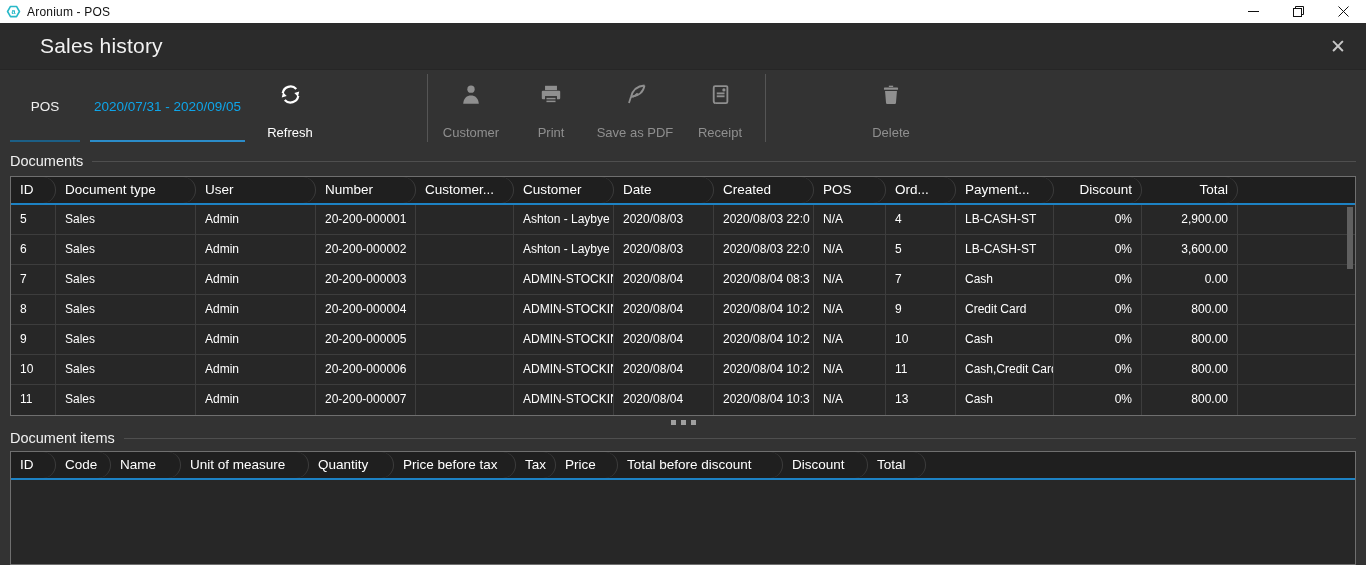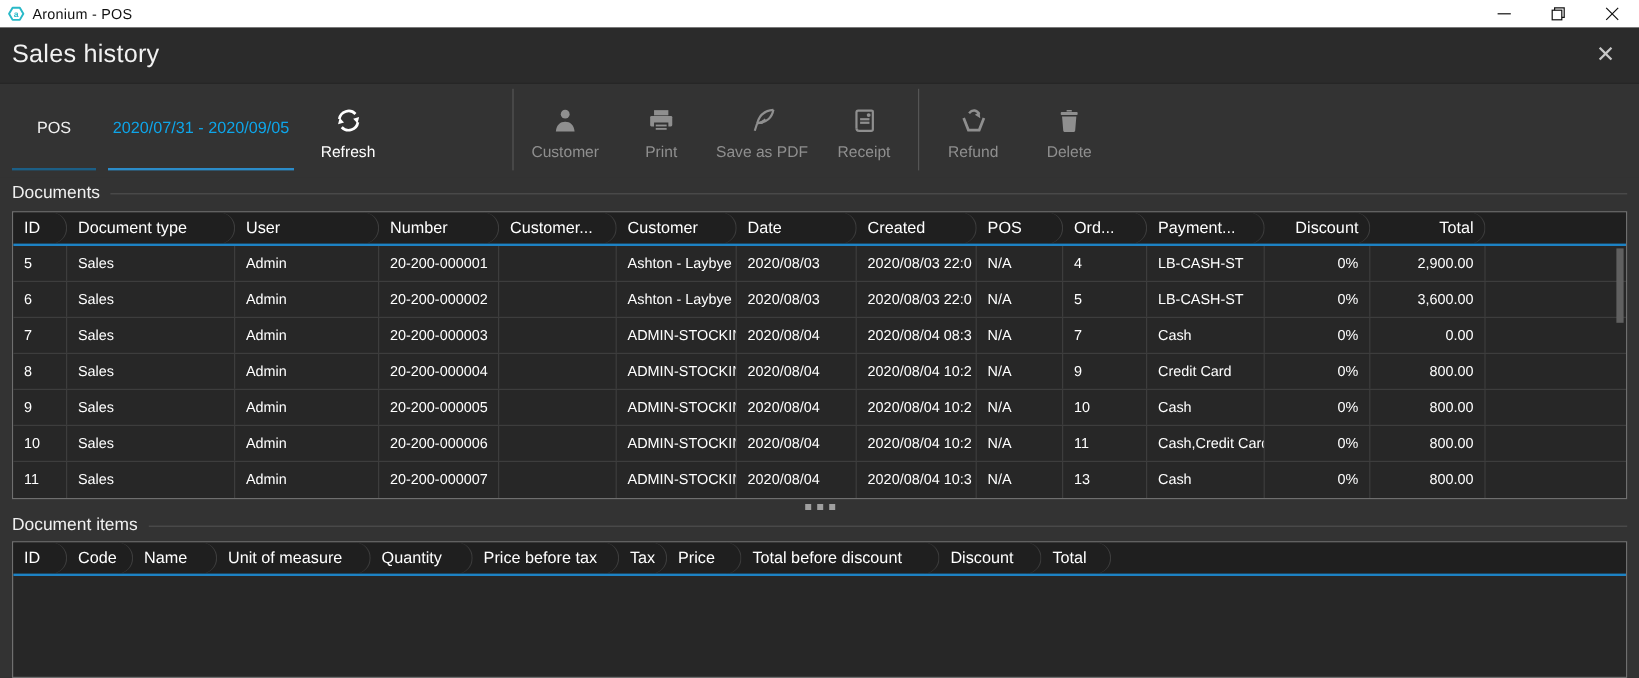--- a/index.html
+++ b/index.html
@@ -9,34 +9,34 @@
 
   
   .titlebar { position:absolute; left:0; top:0; width:1366px; height:23px; background:#ffffff; display:flex; align-items:center; }
   .app-icon { width:15px; height:15px; margin:0 6px 0 6px; flex:0 0 auto; }
   .titlebar-text { font-size:12px; color:#111; letter-spacing:.2px; }
   .win-controls { margin-left:auto; display:flex; align-items:center; height:100%; }
   .win-btn { width:45px; height:100%; display:flex; align-items:center; justify-content:center; color:#111; }
   .win-btn svg { display:block; }
 
   
-  .dialog-header { position:absolute; left:0; top:23px; width:1366px; height:47px; background:#2b2b2b; display:flex; align-items:center; border-bottom:1px solid #262626; }
+  .dialog-header { position:absolute; left:0; top:23px; width:1366px; height:47px; background:#2b2b2b; display:flex; align-items:center; border-bottom:1px solid #262626;padding-left:30px; }
   .dialog-title { font-size:21px; font-weight:300; color:#f2f2f2; margin-left:10px; letter-spacing:.2px; }
   .dialog-close { margin-left:auto; margin-right:14px; width:28px; height:28px; display:flex; align-items:center; justify-content:center; color:#c8c8c8; font-size:19px; font-weight:300; cursor:default; }
 
   
   .toolbar { position:absolute; left:0; top:70px; width:1366px; height:78px; background:#333333; }
   .tab { position:absolute; top:0; height:72px; display:flex; align-items:center; justify-content:center; font-size:13.5px; }
   .tab-pos { left:10px; width:70px; color:#f0f0f0; }
   .tab-date { left:90px; width:155px; color:#0ea5e9; }
   .tab .underline { position:absolute; left:0; right:0; bottom:0; height:2px; }
   .tab-pos .underline { background:#1c5f86; }
   .tab-date .underline { background:#2b8cc9; }
 
-  .tbtn { position:absolute; top:8px; height:62px; display:flex; flex-direction:column; align-items:center; justify-content:center; gap:5px; }
+  .tbtn { position:absolute; top:8px; height:62px; display:flex; flex-direction:column; align-items:center; justify-content:space-between; gap:5px; }
   .tbtn .ticon { height:30px; display:flex; align-items:flex-end; justify-content:center; }
   .tbtn .tlabel { font-size:13px; white-space:nowrap; }
   .tbtn.enabled { color:#ffffff; }
   .tbtn.disabled { color:#8f8f8f; }
 
   .btn-refresh { left:248px; width:84px; }
   .btn-showall { left:326px; width:98px; }
   .btn-customer { left:431px; width:80px; }
   .btn-print { left:511px; width:80px; }
   .btn-pdf { left:588px; width:94px; }
@@ -224,30 +224,20 @@
           <circle cx="15.6" cy="7.3" r="1.5" fill="currentColor" stroke="none"></circle>
           <line x1="9" y1="10.5" x2="16.2" y2="10.5"></line>
           <line x1="9" y1="13.2" x2="16.2" y2="13.2"></line>
         </svg>
       </span>
       <span class="tlabel">Receipt</span>
     </div>
 
     <div class="tb-divider d2"></div>
 
-    <div class="tbtn disabled btn-refund">
-      <span class="ticon">
-        <svg width="27" height="27" viewBox="0 0 24 24" fill="none" stroke="currentColor" stroke-width="2">
-          <path d="M4.5 10 L8 19 H16 L19.5 10"></path>
-          <path d="M8.5 6.5 C11 3.5 14.5 4 16 7.5" stroke-width="1.8"></path>
-          <polygon points="16.8,10.2 16.2,5.6 12.8,7.6" fill="currentColor" stroke="none"></polygon>
-        </svg>
-      </span>
-      <span class="tlabel">Refund</span>
-    </div>
 
     <div class="tbtn disabled btn-delete">
       <span class="ticon">
         <svg width="26" height="26" viewBox="0 0 24 24" fill="currentColor">
           <rect x="5.5" y="5" width="13" height="2.2" rx="0.6"></rect>
           <path d="M10 3.4 h4 v1.2 h-4 z"></path>
           <path d="M6.5 8.4 H17.5 L16.6 19.2 C16.55 19.9 16 20.4 15.3 20.4 H8.7 C8 20.4 7.45 19.9 7.4 19.2 Z"></path>
         </svg>
       </span>
       <span class="tlabel">Delete</span>

